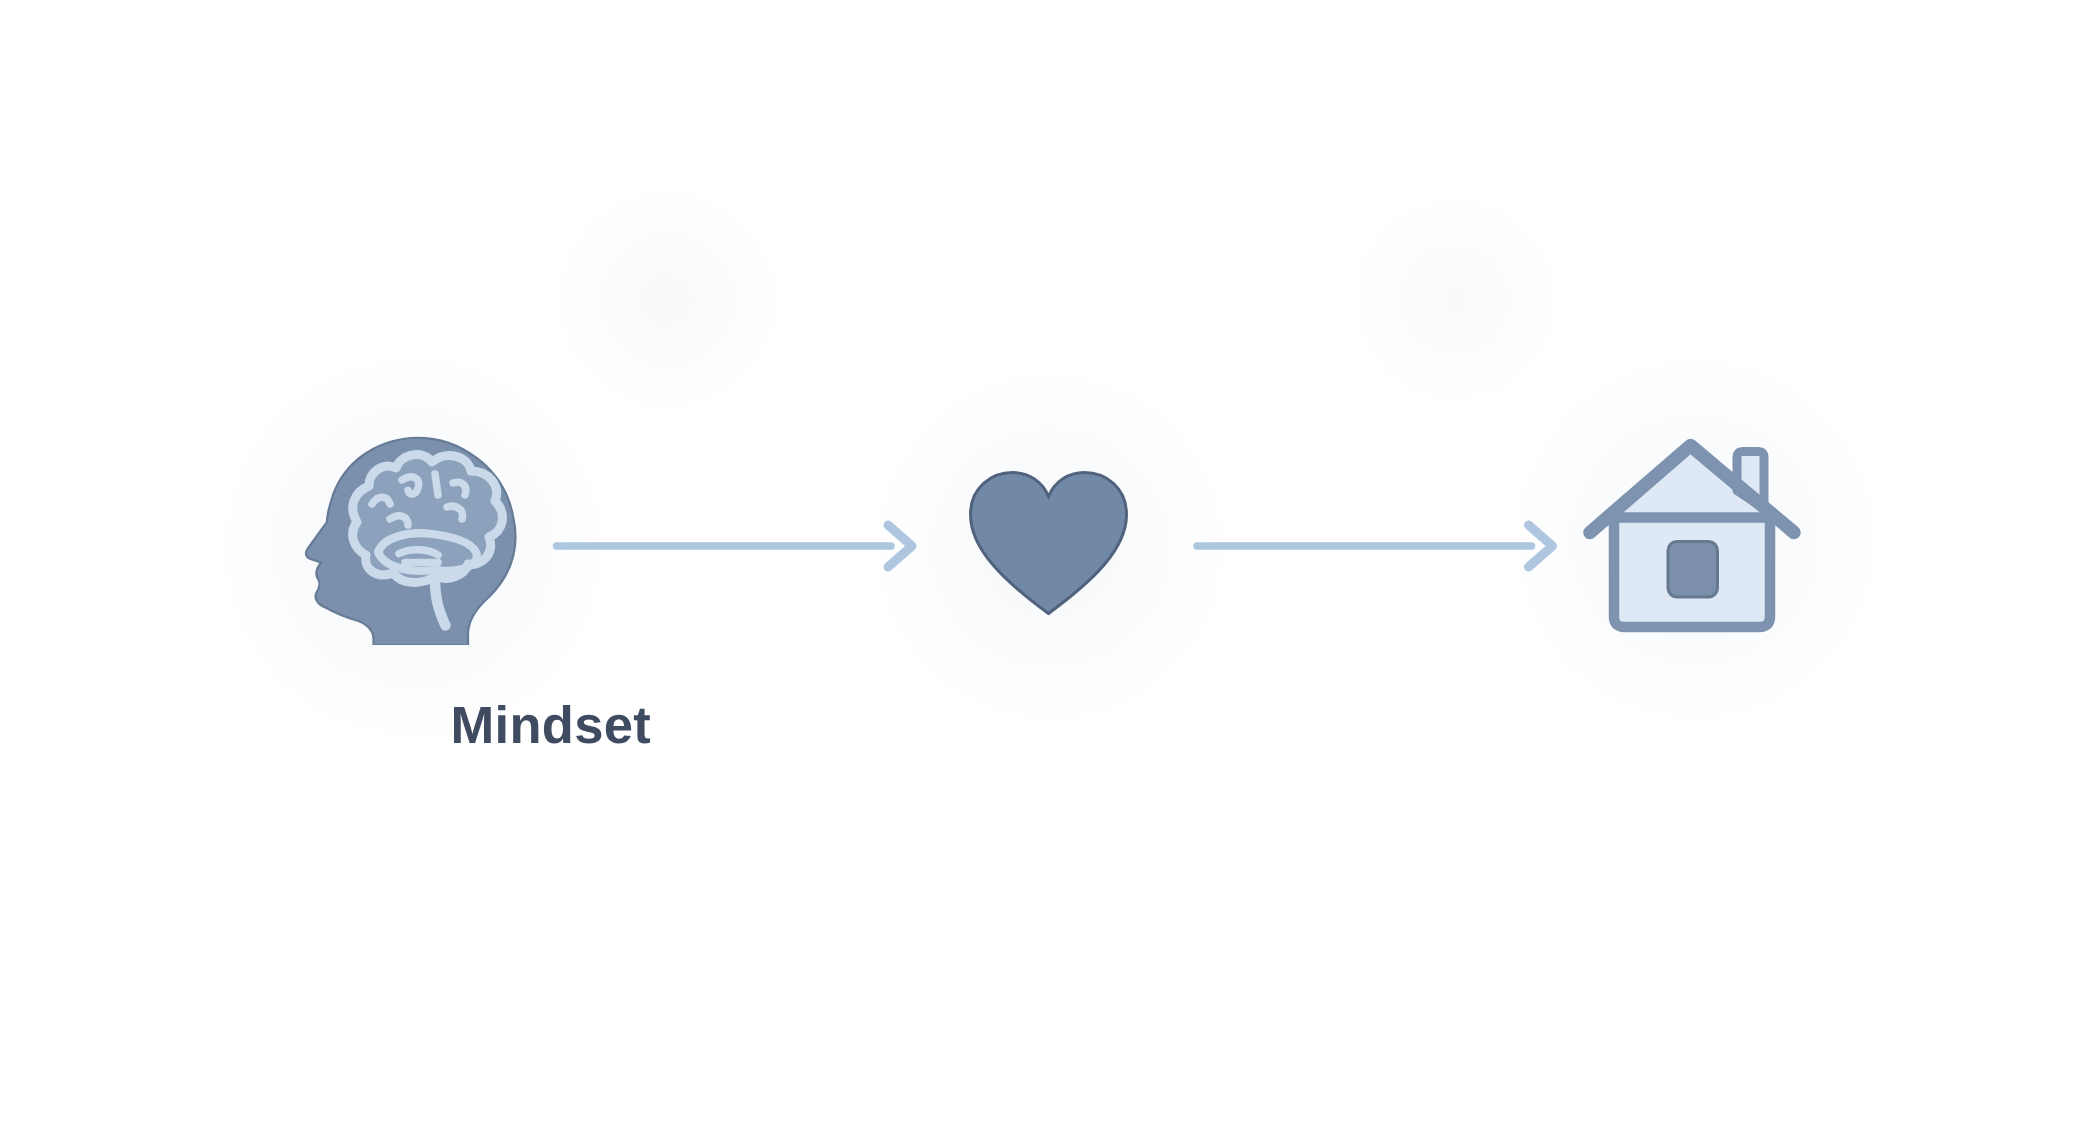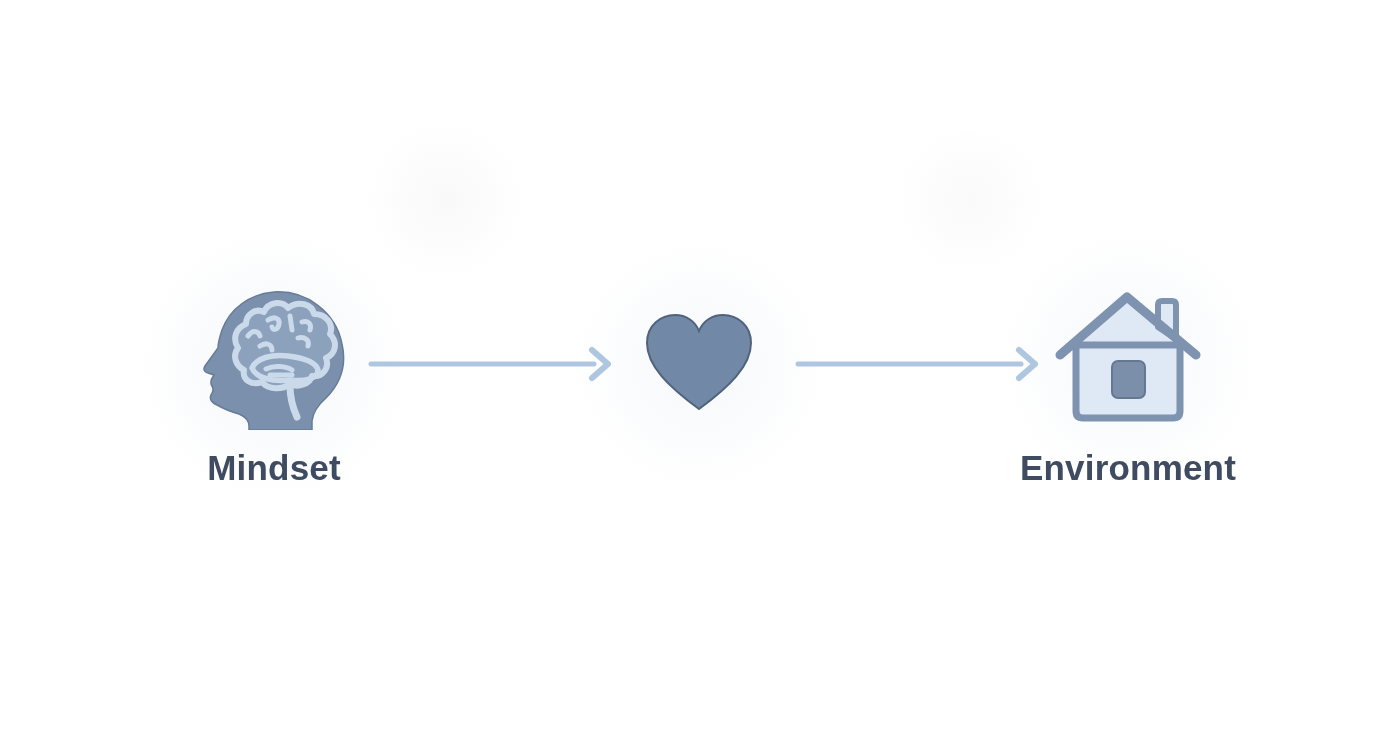--- a/index.html
+++ b/index.html
@@ -44,23 +44,23 @@
 
   .node-icon { position: absolute; }
   .node-icon svg { display: block; }
 
   #icon-mindset     { left: 194px; top: 286px; }
   #icon-honesty     { left: 641px; top: 311px; }
   #icon-environment { left: 1052px; top: 287px; }
 
   .node-label {
     position: absolute;
-    top: 450px;
+    top: 466px;
     width: 320px;
-    text-align: center;
+    text-align: right;
     font-size: 35px;
     line-height: 36px;
     font-weight: 700;
     letter-spacing: 0.2px;
     color: var(--label-text, #3e4b61);
     user-select: none;
   }
   #label-mindset     { left: 114px; }
   #label-honesty     { left: 539px; }
   #label-environment { left: 968px; }
@@ -164,15 +164,14 @@
 
       <path d="M 24 58 L 24 124 Q 24 131 31 131 L 121 131 Q 128 131 128 124 L 128 58 Z" fill="var(--house-fill)" stroke="var(--house-outline)" stroke-width="7" stroke-linejoin="round"></path>
 
       <path d="M 8 68 L 75 10 L 144 68" fill="none" stroke="var(--house-outline)" stroke-width="9" stroke-linecap="round" stroke-linejoin="round"></path>
 
       <rect x="60" y="74" width="33" height="37" rx="6" fill="var(--window-fill)" stroke="#64798f" stroke-width="2"></rect>
     </svg>
   </div>
 
   <div class="node-label" id="label-mindset">Mindset</div>
-  <div class="node-label" id="label-environment">Environment</div>
 
 </div>
 
 </body></html>

